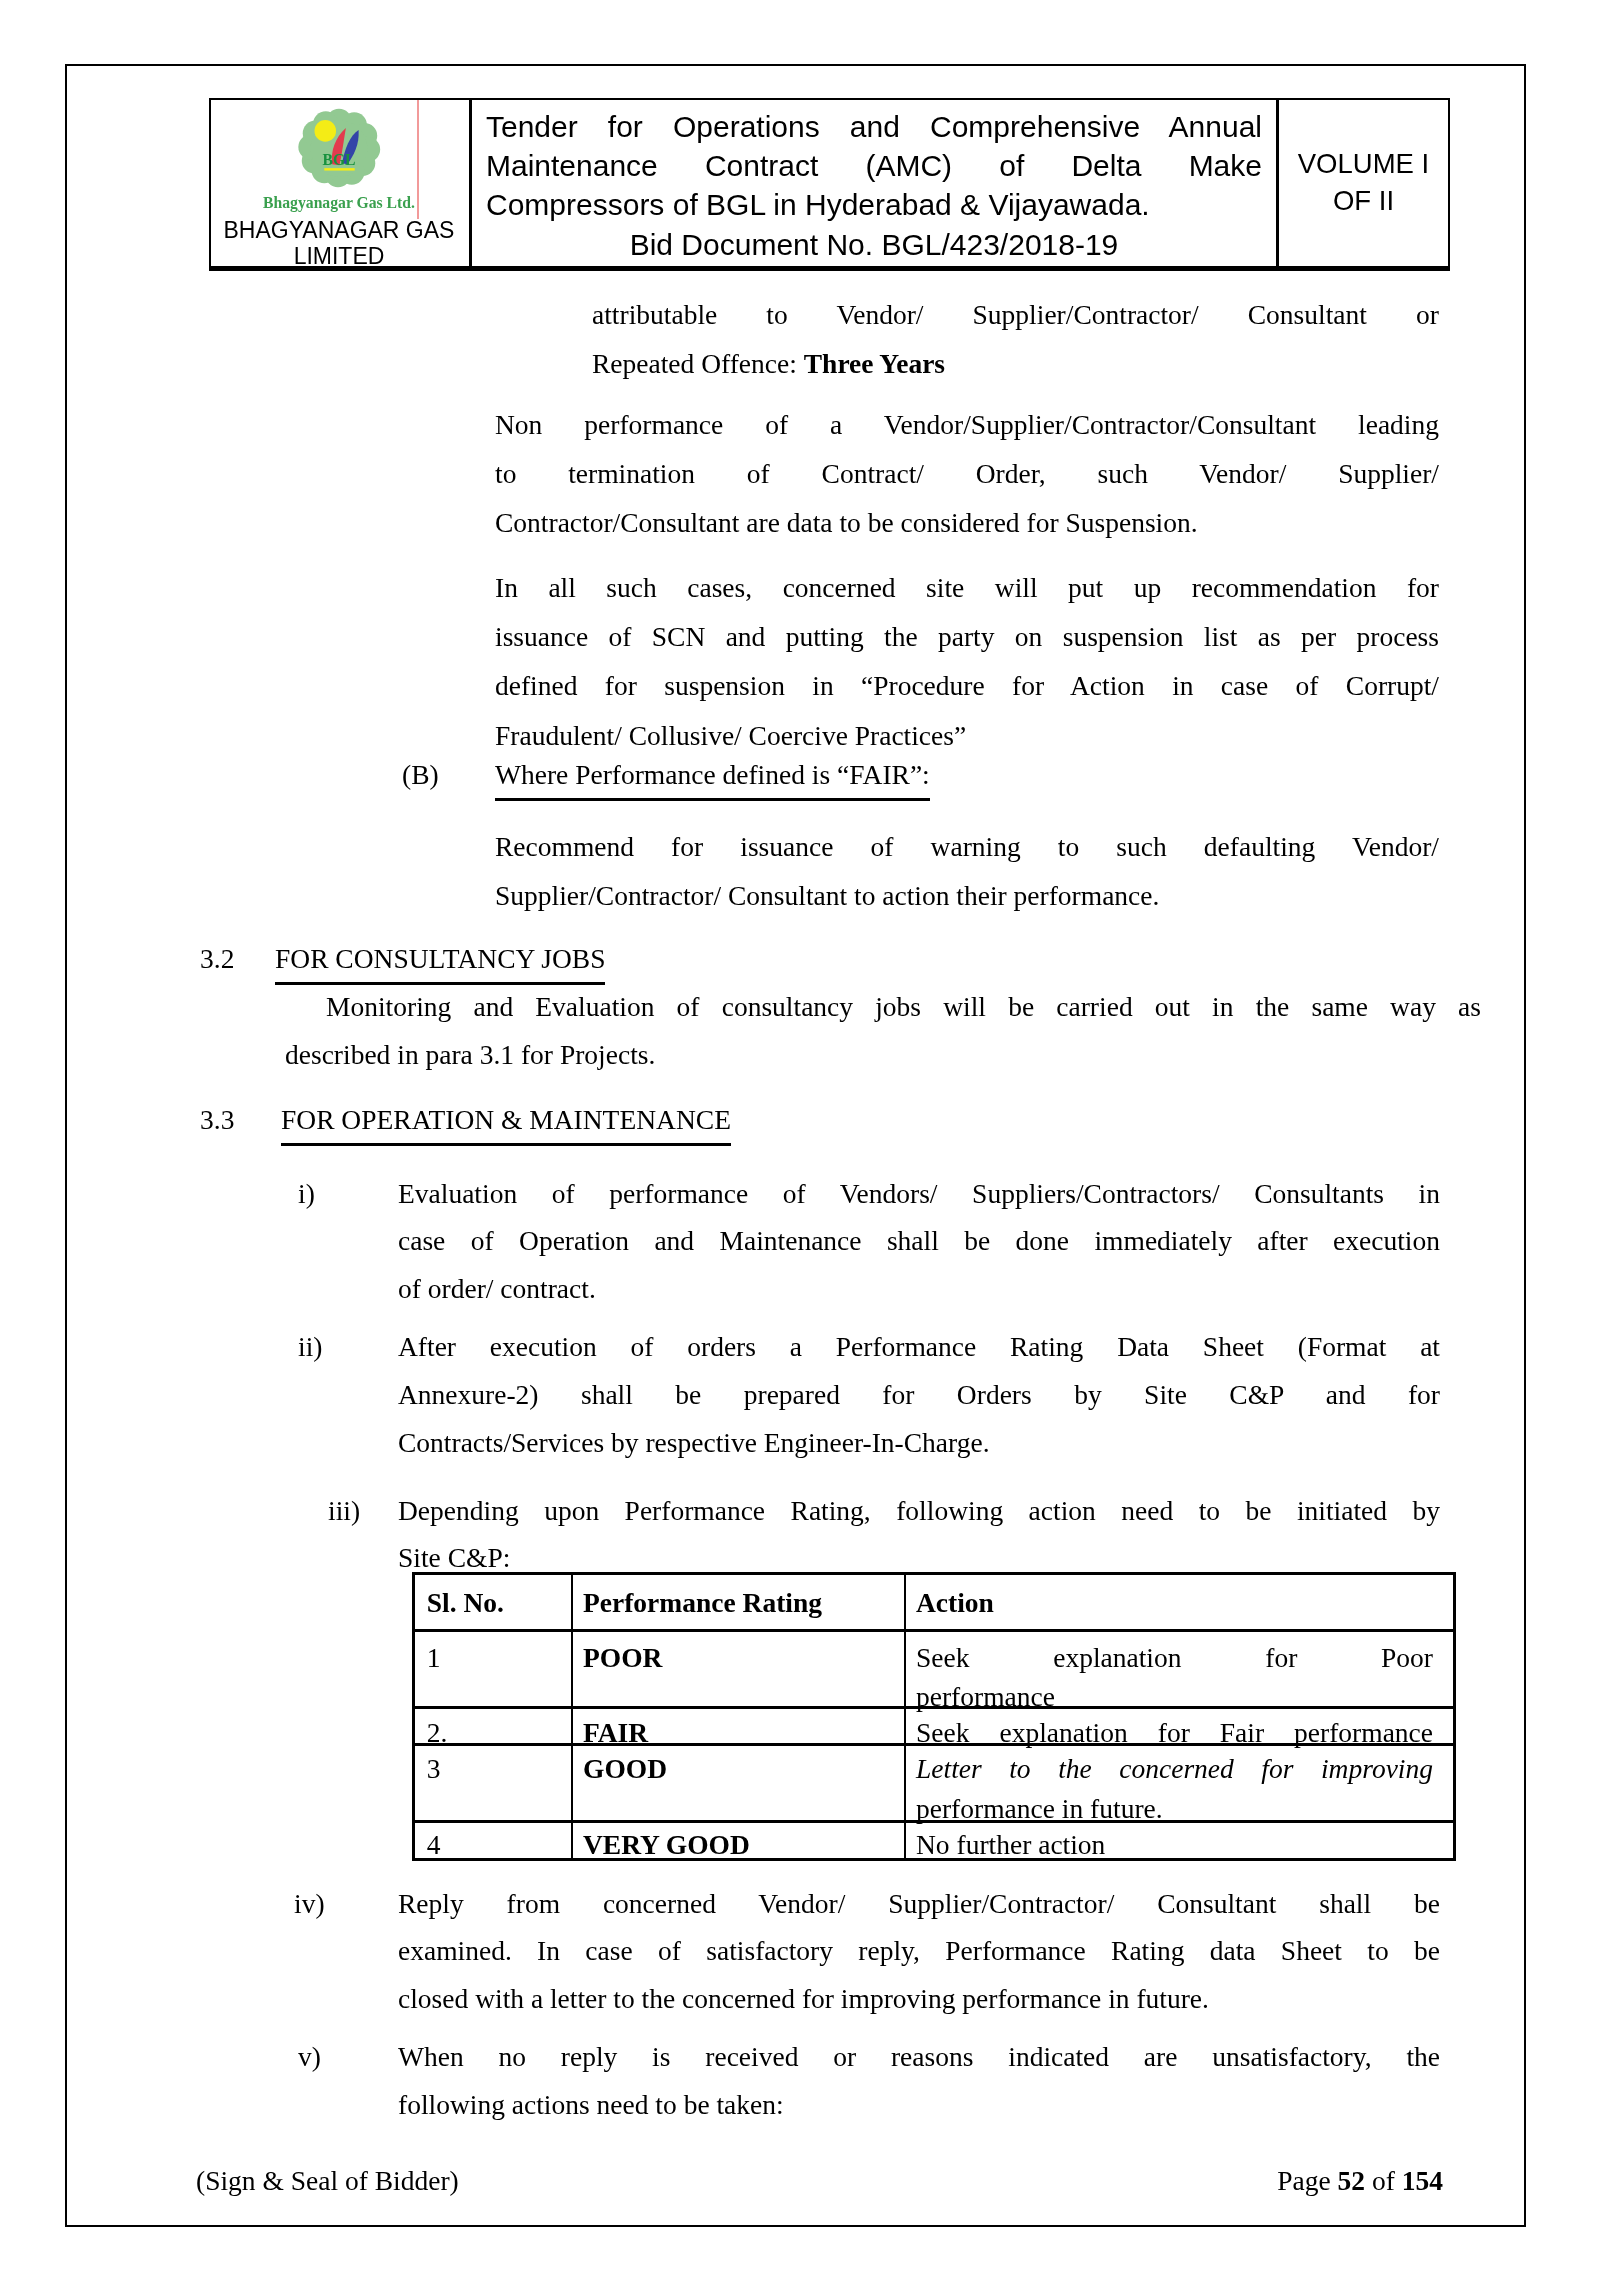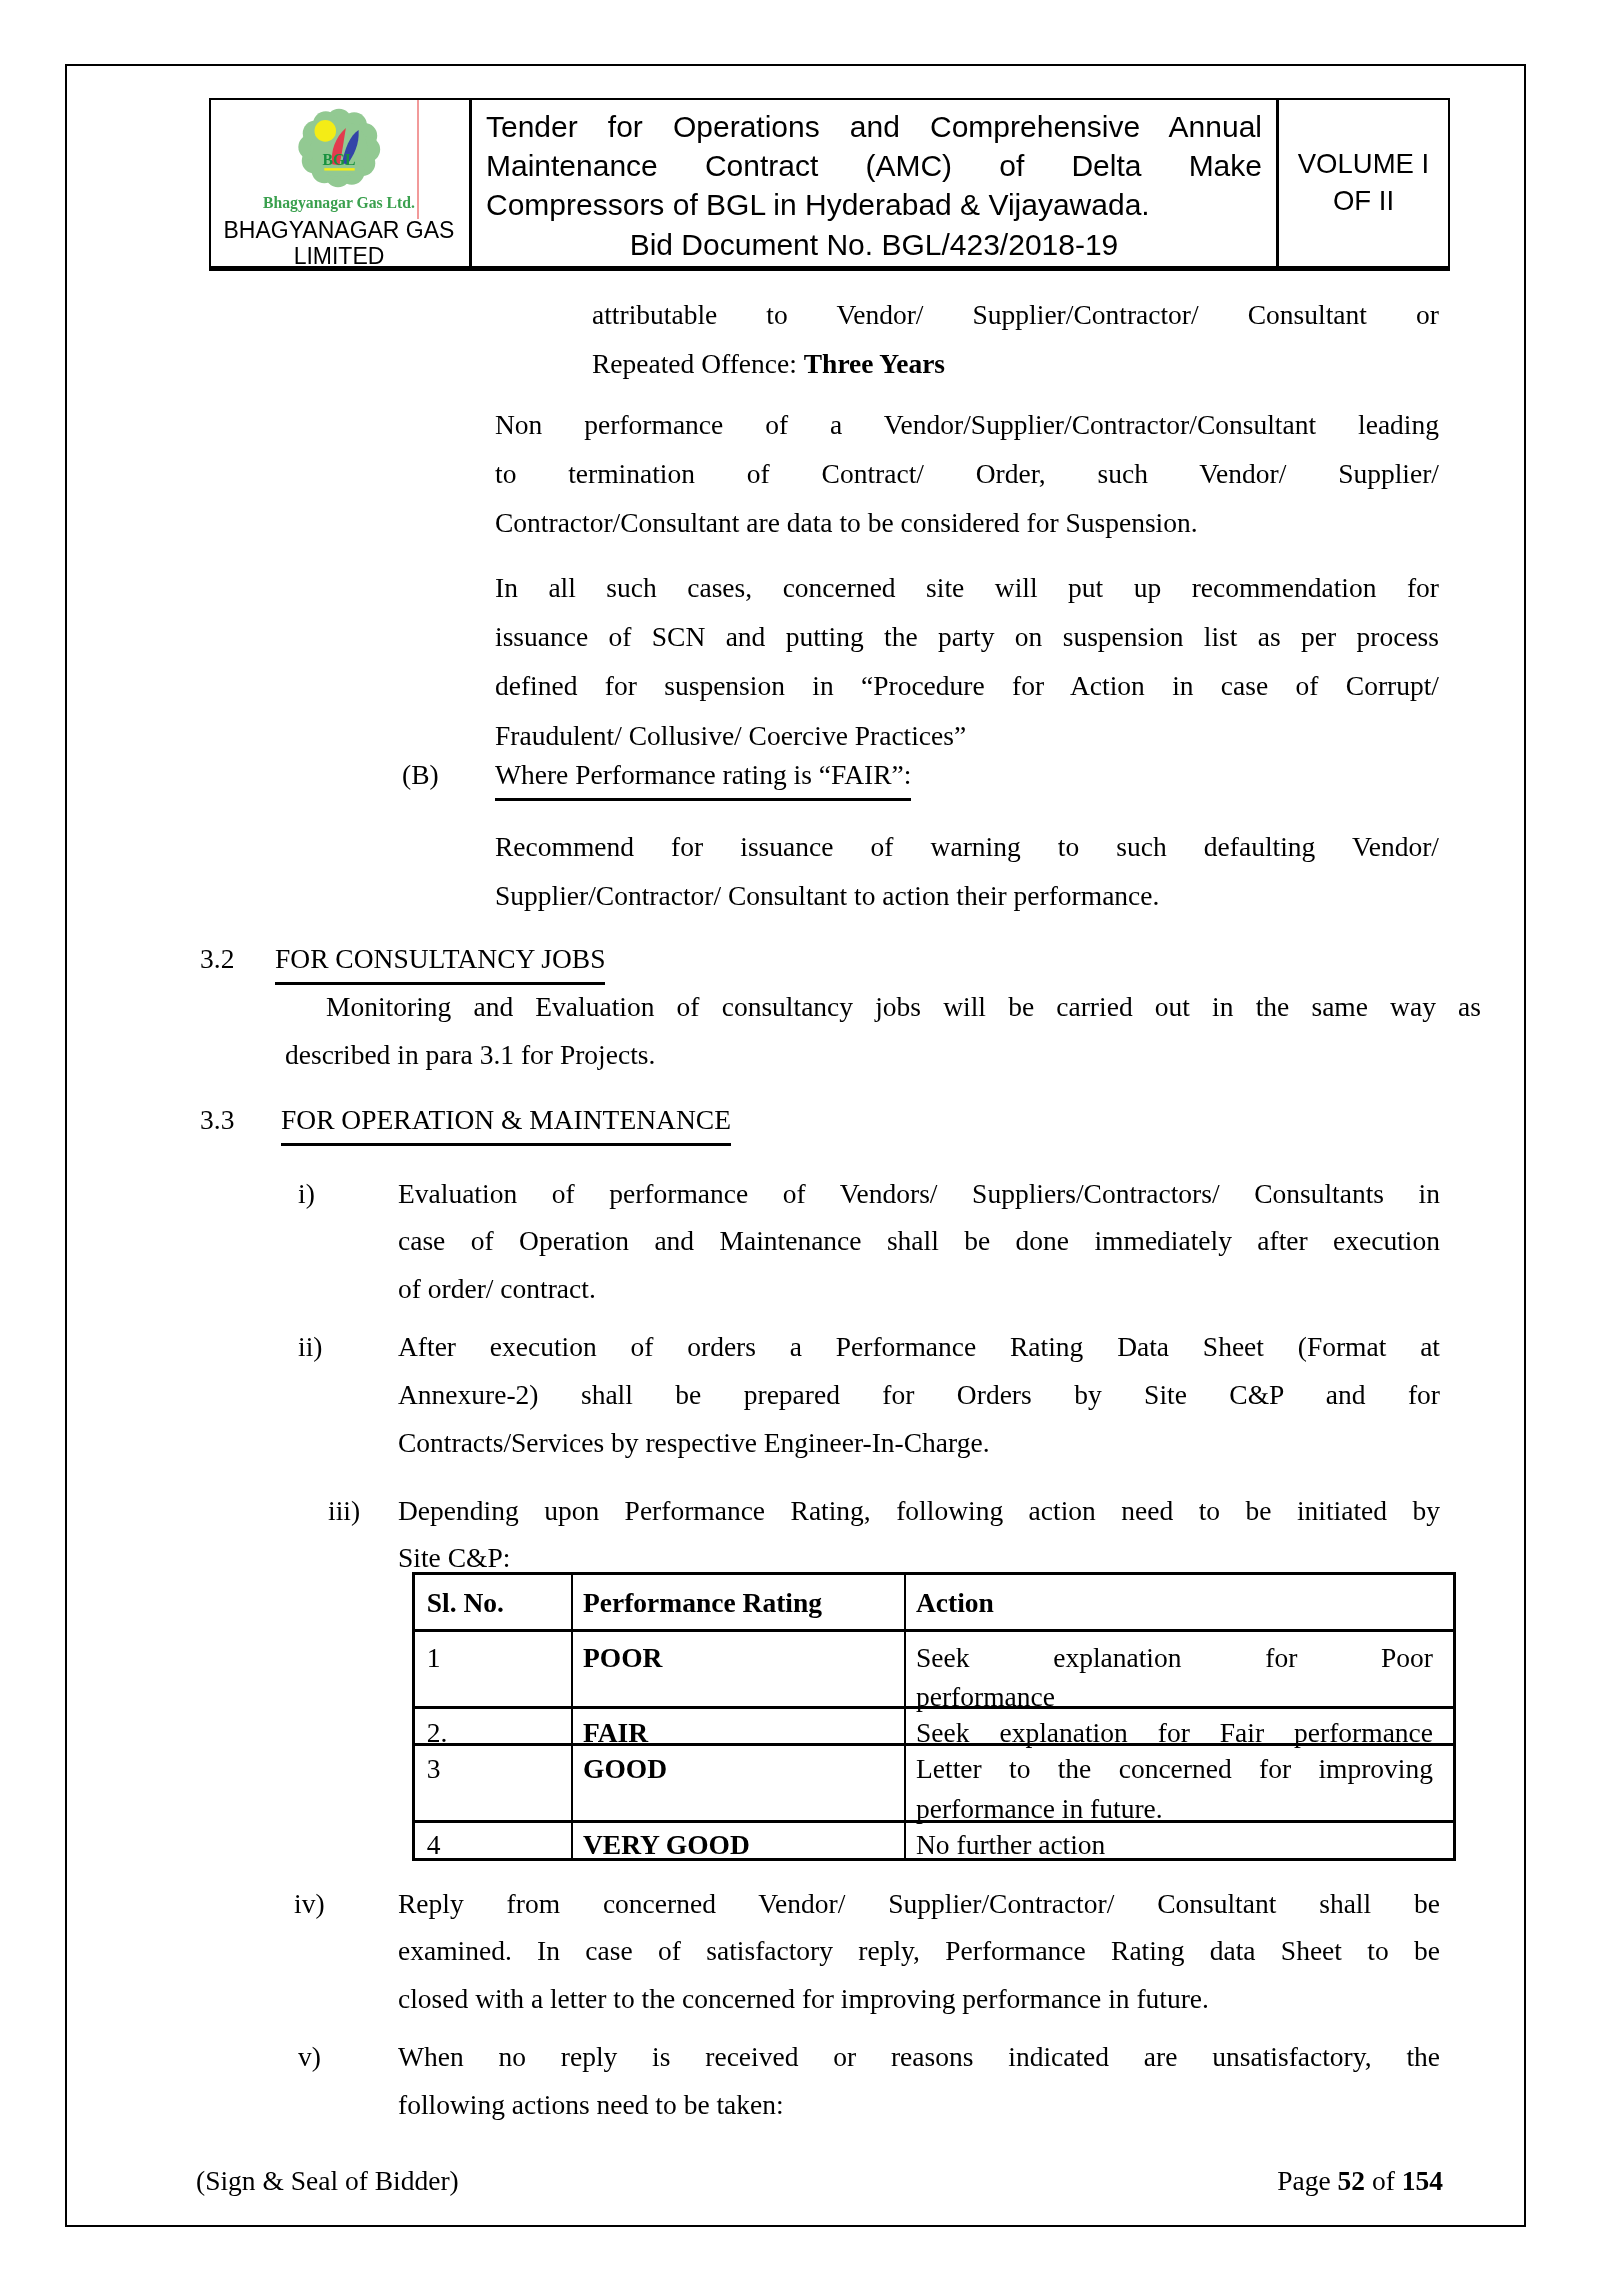--- a/index.html
+++ b/index.html
@@ -90,21 +90,21 @@
   <div class="ln j" style="left:495px;top:406px;width:944px;">Non performance of a Vendor/Supplier/Contractor/Consultant leading</div>
   <div class="ln j" style="left:495px;top:455px;width:944px;">to termination of Contract/ Order, such Vendor/ Supplier/</div>
   <div class="ln" style="left:495px;top:504px;">Contractor/Consultant are data to be considered for Suspension.</div>
 
   <div class="ln j" style="left:495px;top:569px;width:944px;">In all such cases, concerned site will put up recommendation for</div>
   <div class="ln j" style="left:495px;top:618px;width:944px;">issuance of SCN and putting the party on suspension list as per process</div>
   <div class="ln j" style="left:495px;top:667px;width:944px;">defined for suspension in “Procedure for Action in case of Corrupt/</div>
   <div class="ln" style="left:495px;top:717px;">Fraudulent/ Collusive/ Coercive Practices”</div>
 
   <div class="ln" style="left:402px;top:756px;">(B)</div>
-  <div class="ln" style="left:495px;top:756px;"><span class="hu">Where Performance rating is “FAIR”:</span></div>
+  <div class="ln" style="left:495px;top:756px;"><span class="hu">Where Performance defined is “FAIR”:</span></div>
 
   <div class="ln j" style="left:495px;top:828px;width:944px;">Recommend for issuance of warning to such defaulting Vendor/</div>
   <div class="ln" style="left:495px;top:877px;">Supplier/Contractor/ Consultant to action their performance.</div>
 
   <div class="ln" style="left:200px;top:940px;">3.2</div>
   <div class="ln" style="left:275px;top:940px;"><span class="hu">FOR CONSULTANCY JOBS</span></div>
   <div class="ln j" style="left:285px;top:988px;width:1155px;margin-left:41px;">Monitoring and Evaluation of consultancy jobs will be carried out in the same way as</div>
   <div class="ln" style="left:285px;top:1036px;">described in para 3.1 for Projects.</div>
 
   <div class="ln" style="left:200px;top:1101px;">3.3</div>
@@ -140,21 +140,21 @@
     <div class="tcell b" style="left:168px;top:64px;">POOR</div>
     <div class="tcell j" style="left:501px;top:64px;width:517px;white-space:normal;">Seek explanation for Poor</div>
     <div class="tcell" style="left:501px;top:103px;">performance</div>
 
     <div class="tcell" style="left:11.8px;top:139px;">2.</div>
     <div class="tcell b" style="left:168px;top:139px;">FAIR</div>
     <div class="tcell j" style="left:501px;top:139px;width:517px;white-space:normal;">Seek explanation for Fair performance</div>
 
     <div class="tcell" style="left:11.8px;top:175px;">3</div>
     <div class="tcell b" style="left:168px;top:175px;">GOOD</div>
-    <div class="tcell j" style="left:501px;top:175px;width:517px;white-space:normal;">Letter to the concerned for improving</div>
+    <div class="tcell j" style="left:501px;top:175px;width:517px;white-space:normal;font-style:italic;">Letter to the concerned for improving</div>
     <div class="tcell" style="left:501px;top:215px;">performance in future.</div>
 
     <div class="tcell" style="left:11.8px;top:251px;">4</div>
     <div class="tcell b" style="left:168px;top:251px;">VERY GOOD</div>
     <div class="tcell" style="left:501px;top:251px;">No further action</div>
   </div>
 
   <div class="ln" style="left:294px;top:1885px;">iv)</div>
   <div class="ln j" style="left:398px;top:1885px;width:1042px;">Reply from concerned Vendor/ Supplier/Contractor/ Consultant shall be</div>
   <div class="ln j" style="left:398px;top:1932px;width:1042px;">examined. In case of satisfactory reply, Performance Rating data Sheet to be</div>

